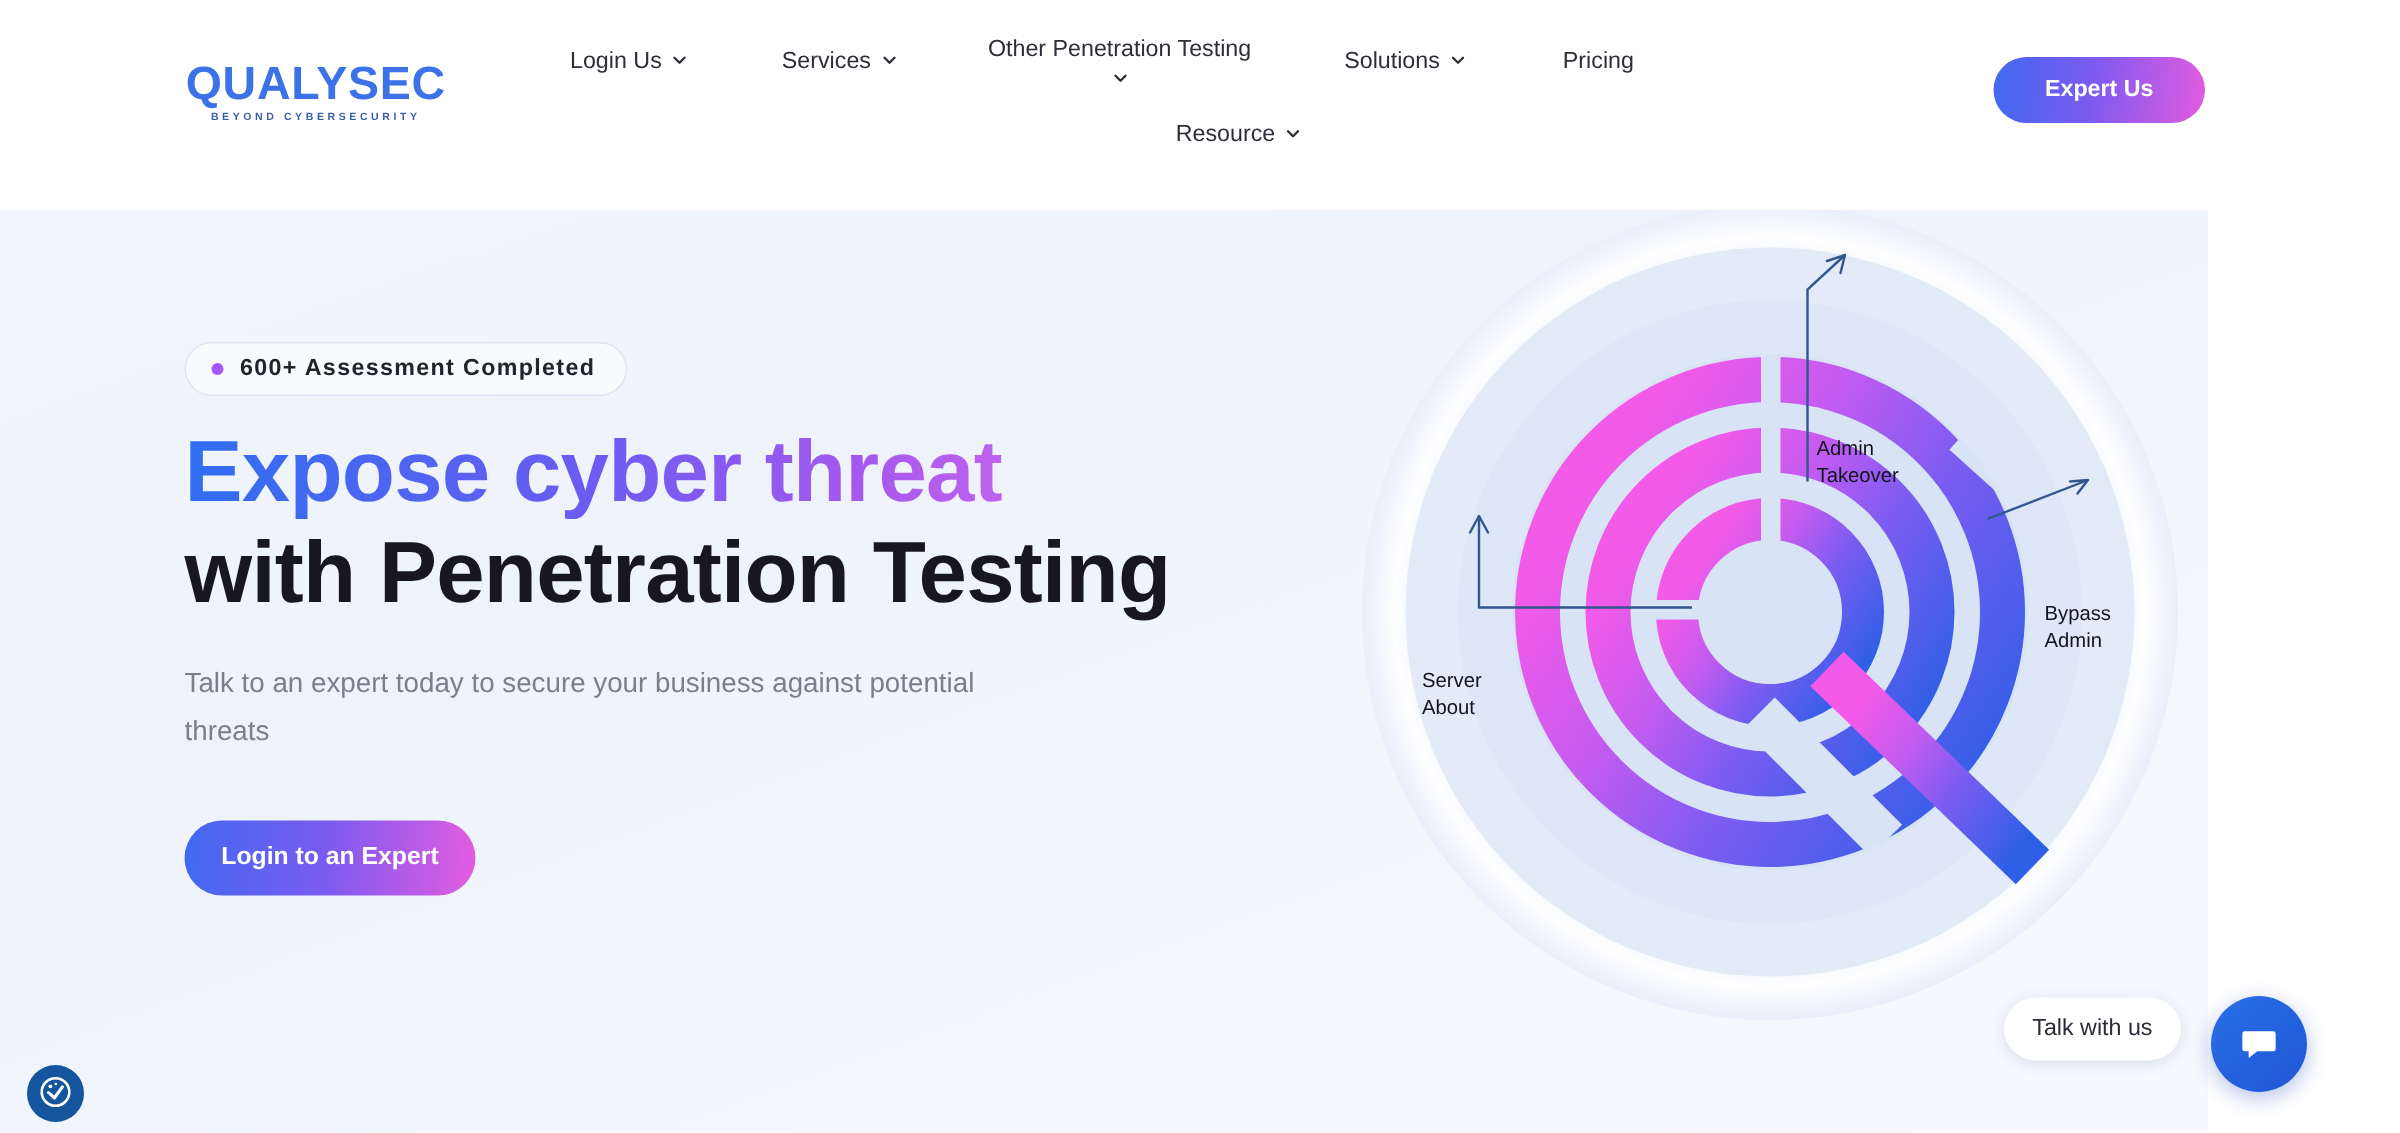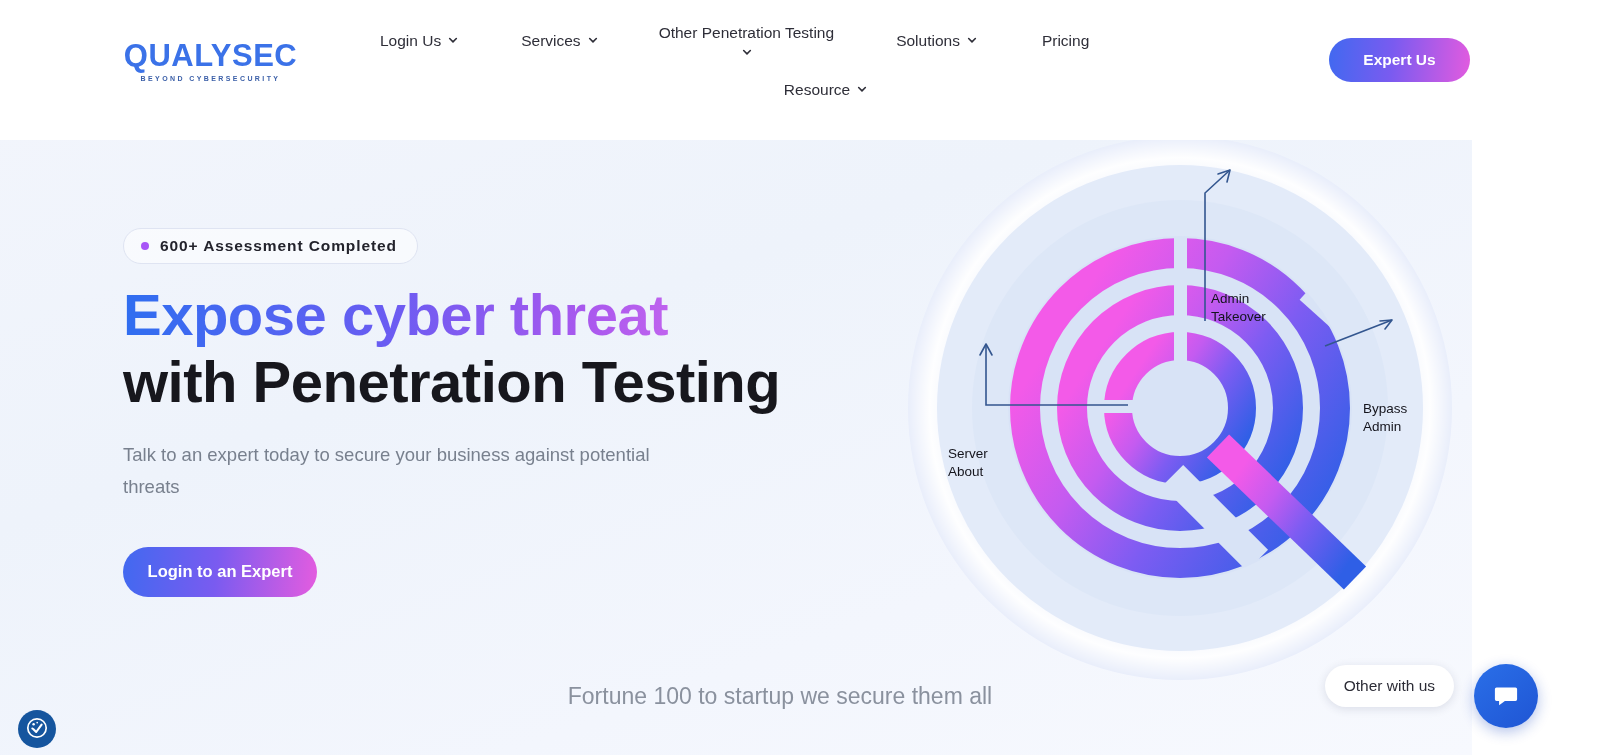--- a/index.html
+++ b/index.html
@@ -441,24 +441,23 @@
   <div class="glabel glabel-login">
     <div>Bypass</div>
     <div>Admin</div>
   </div>
 
   <div class="glabel glabel-server">
     <div>Server</div>
     <div>About</div>
   </div>
 
-  <div class="tagline-bottom">Fortune 100 to startup we secure them all</div>
 </section>
 
-<div class="chat-tip">Other with us</div>
+<div class="chat-tip">Talk with us</div>
 
 <button class="chat-btn">
   <span>
     <svg width="28" height="28" viewBox="0 0 28 28">
       <path d="M4.5 6.5 h19 a1.6 1.6 0 0 1 1.6 1.6 v10.2 a1.6 1.6 0 0 1 -1.6 1.6 h-10.6 l-5.8 4.4 v-4.4 h-2.6 a1.6 1.6 0 0 1 -1.6 -1.6 v-10.2 a1.6 1.6 0 0 1 1.6 -1.6 z" fill="#ffffff"></path>
     </svg>
   </span>
 </button>
 
 <button class="a11y-btn">

